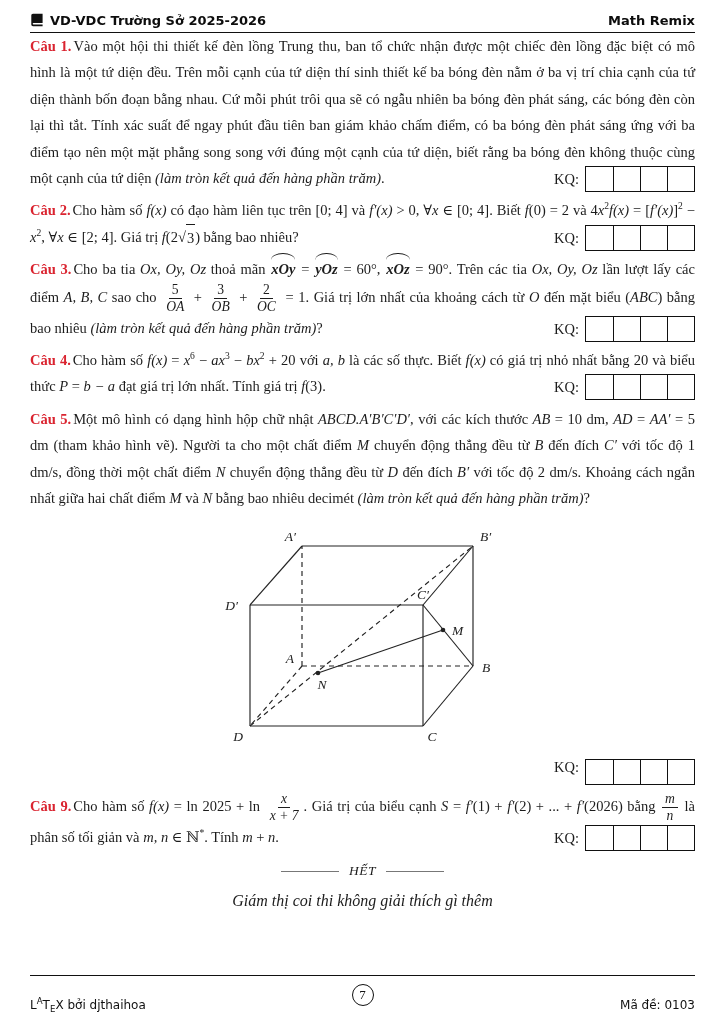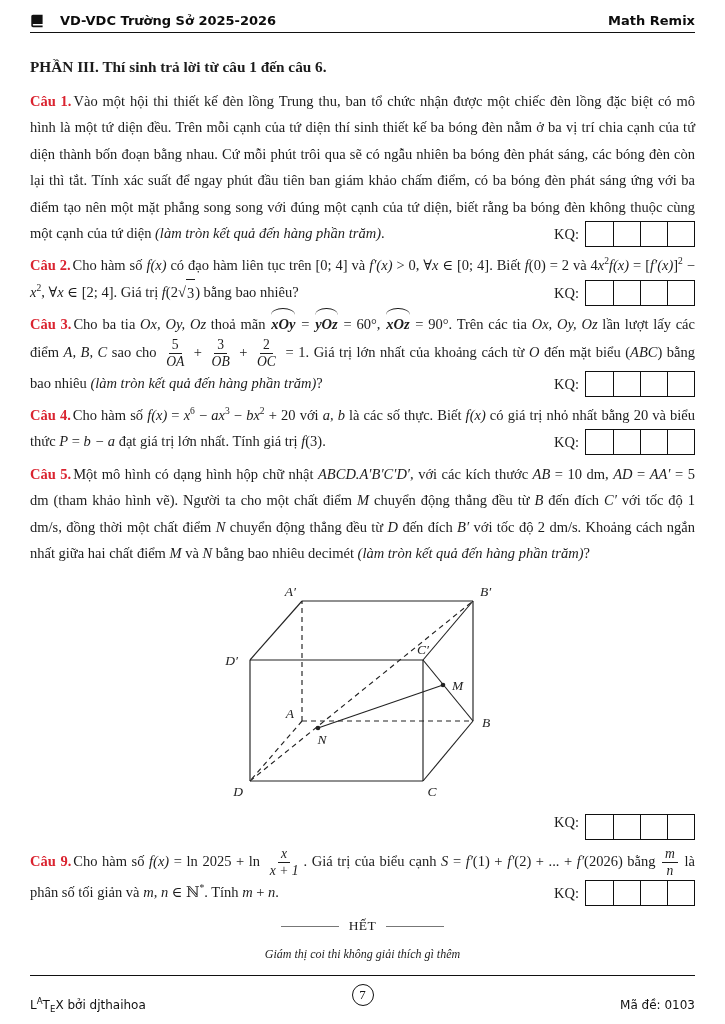--- a/index.html
+++ b/index.html
@@ -5,21 +5,21 @@
   :root{ --ink:#1c1c1c; --red:#da2430; }
   *{box-sizing:border-box;}
   html,body{margin:0;padding:0;background:#e8e8e8;}
   .page{width:725px;height:1024px;margin:0 auto;background:#ffffff;position:relative;
         font-family:"Liberation Serif","DejaVu Serif",serif;color:var(--ink);overflow:hidden;}
 
   
   .header{margin:0 30px;padding:13px 0 4px;border-bottom:1.6px solid #111;
           display:flex;justify-content:space-between;align-items:flex-end;
           font-family:"DejaVu Sans","Liberation Sans",sans-serif;font-weight:bold;font-size:13px;color:#0d0d0d;}
-  .brand{display:flex;align-items:center;gap:16px;}
+  .brand{display:flex;align-items:flex-start;gap:6px;}
   .book-icon{width:14px;height:14px;display:inline-block;}
 
   
   .content{padding:0 30px;}
   .section-title{font-size:15.3px;font-weight:bold;margin:25px 0 12px;}
 
   .question{margin-bottom:5px;}
   .question::after{content:"";display:block;clear:both;}
   .qtext{margin:0;text-align:justify;font-size:14.5px;line-height:1.82;}
   .qlabel{color:var(--red);font-weight:bold;margin-right:2px;}
@@ -50,24 +50,24 @@
   .kq-cell:first-child{border-left:none;}
   .kq-row{display:flex;justify-content:flex-end;margin:4px 0 6px;}
 
   
   .fig{display:flex;justify-content:center;margin:6px 0 0;}
   .fig text{font-family:"Liberation Serif",serif;font-style:italic;font-size:13.5px;fill:#222;}
   .fig line{stroke:#222;stroke-width:1.15;}
   .fig line.dash{stroke-dasharray:5 4;}
 
   
-  .het{display:flex;align-items:center;justify-content:center;gap:10px;margin:12px 0 0;}
+  .het{display:flex;align-items:center;justify-content:center;gap:10px;margin:12px 0 0;font-style:italic;}
   .het .line{width:58px;border-top:1.1px solid #777;}
   .het .txt{font-size:13.5px;letter-spacing:0.5px;}
-  .note{text-align:center;font-style:italic;font-size:12px;margin-top:13px;}
+  .note{text-align:center;font-style:italic;font-size:16px;margin-top:13px;}
 
   
   .footer{position:absolute;left:30px;right:30px;bottom:12px;border-top:1.5px solid #111;
           padding-top:22px;display:flex;align-items:center;justify-content:space-between;
           font-family:"DejaVu Sans","Liberation Sans",sans-serif;font-size:12px;color:#111;}
   .page-circle{position:absolute;left:50%;top:8px;transform:translateX(-50%);
                width:22px;height:22px;border:1.3px solid #111;border-radius:50%;
                display:flex;align-items:center;justify-content:center;
                font-family:"Liberation Serif",serif;font-size:13px;}
   .latex-credit sup, .latex-credit sub{font-size:0.72em;}
@@ -82,21 +82,20 @@
       <svg class="book-icon" viewBox="0 0 14 14">
         <path d="M3 0.8 C2 0.8 1.3 1.5 1.3 2.6 L1.3 11.6 C1.3 12.7 2.1 13.3 3.1 13.3 L12.6 13.3 L12.6 11.4 L3.4 11.4 C3 11.4 2.7 11.1 2.7 10.7 C2.7 10.3 3 10 3.4 10 L12.6 10 L12.6 0.8 Z" fill="#111"></path>
       </svg>
       <span>VD-VDC Trường Sở 2025-2026</span>
     </span>
     <span>Math Remix</span>
   </div>
 
   <div class="content">
 
-    <div class="section-title">PHẦN III. Thí sinh trả lời từ câu 1 đến câu 6.</div>
 
     <div class="question">
       <p class="qtext">
         <span class="qlabel">Câu 1.</span><span><span>Vào một hội thi thiết kế đèn lồng Trung thu, ban tổ chức nhận được một chiếc đèn lồng đặc biệt có mô hình là một tứ diện đều. Trên mỗi cạnh của tứ diện thí sinh thiết kế ba bóng đèn nằm ở ba vị trí chia cạnh của tứ diện thành bốn đoạn bằng nhau. Cứ mỗi phút trôi qua sẽ có ngẫu nhiên ba bóng đèn phát sáng, các bóng đèn còn lại thì tắt. Tính xác suất để ngay phút đầu tiên ban giám khảo chấm điểm, có ba bóng đèn phát sáng ứng với ba điểm tạo nên một mặt phẳng song song với đúng một cạnh của tứ diện, biết rằng ba bóng đèn không thuộc cùng một cạnh của tứ diện </span><span class="ti">(làm tròn kết quả đến hàng phần trăm)</span><span>.</span></span>
         <span class="kq">
           <span class="kq-label">KQ:</span>
           <span class="kq-cells">
               <span class="kq-cell"></span>
               <span class="kq-cell"></span>
               <span class="kq-cell"></span>
@@ -214,21 +213,21 @@
               <span class="kq-cell"></span>
             </span>
         </span>
       </div>
     </div>
 
     <div class="question">
       <p class="qtext">
         <span class="qlabel">Câu 9.</span><span><span>Cho hàm số </span><span class="mi">f(x)</span><span> = ln 2025 + ln </span><span class="frac">
               <span class="fn mi">x</span>
-              <span class="fd mi">x + 1</span>
+              <span class="fd mi">x + 7</span>
             </span><span>. Giá trị của biểu cạnh </span><span class="mi">S</span><span> = </span><span class="mi">f′</span><span>(1) + </span><span class="mi">f′</span><span>(2) + ... + </span><span class="mi">f′</span><span>(2026) bằng </span><span class="frac">
               <span class="fn mi">m</span>
               <span class="fd mi">n</span>
             </span><span> là phân số tối giản và </span><span class="mi">m, n</span><span> ∈ ℕ</span><sup>*</sup><span>. Tính </span><span class="mi">m</span><span> + </span><span class="mi">n</span><span>.</span></span>
         <span class="kq">
           <span class="kq-label">KQ:</span>
           <span class="kq-cells">
               <span class="kq-cell"></span>
               <span class="kq-cell"></span>
               <span class="kq-cell"></span>

